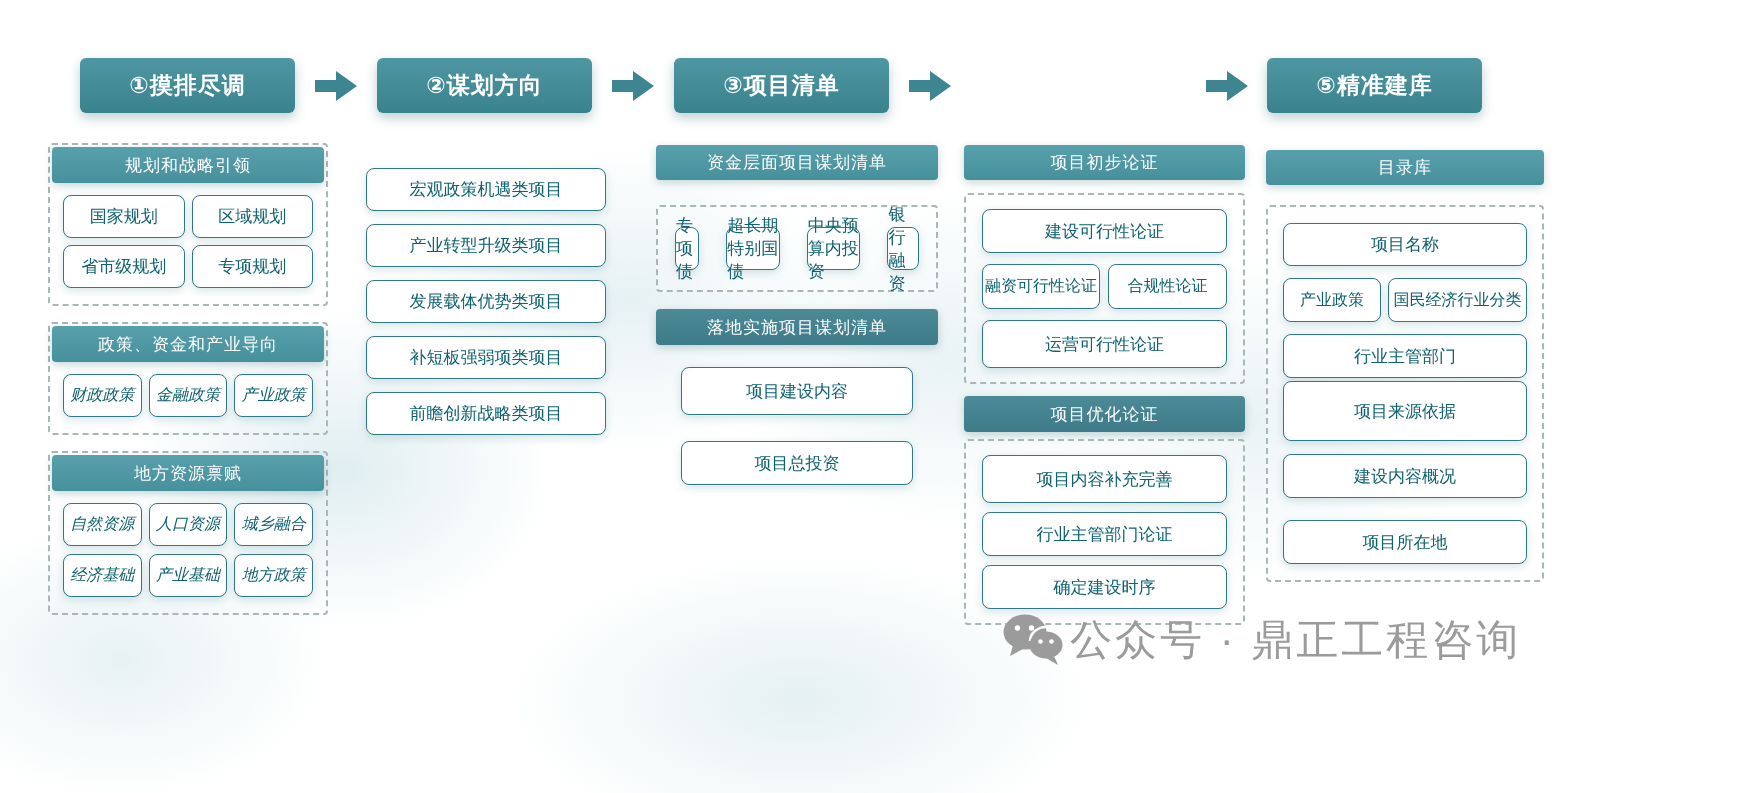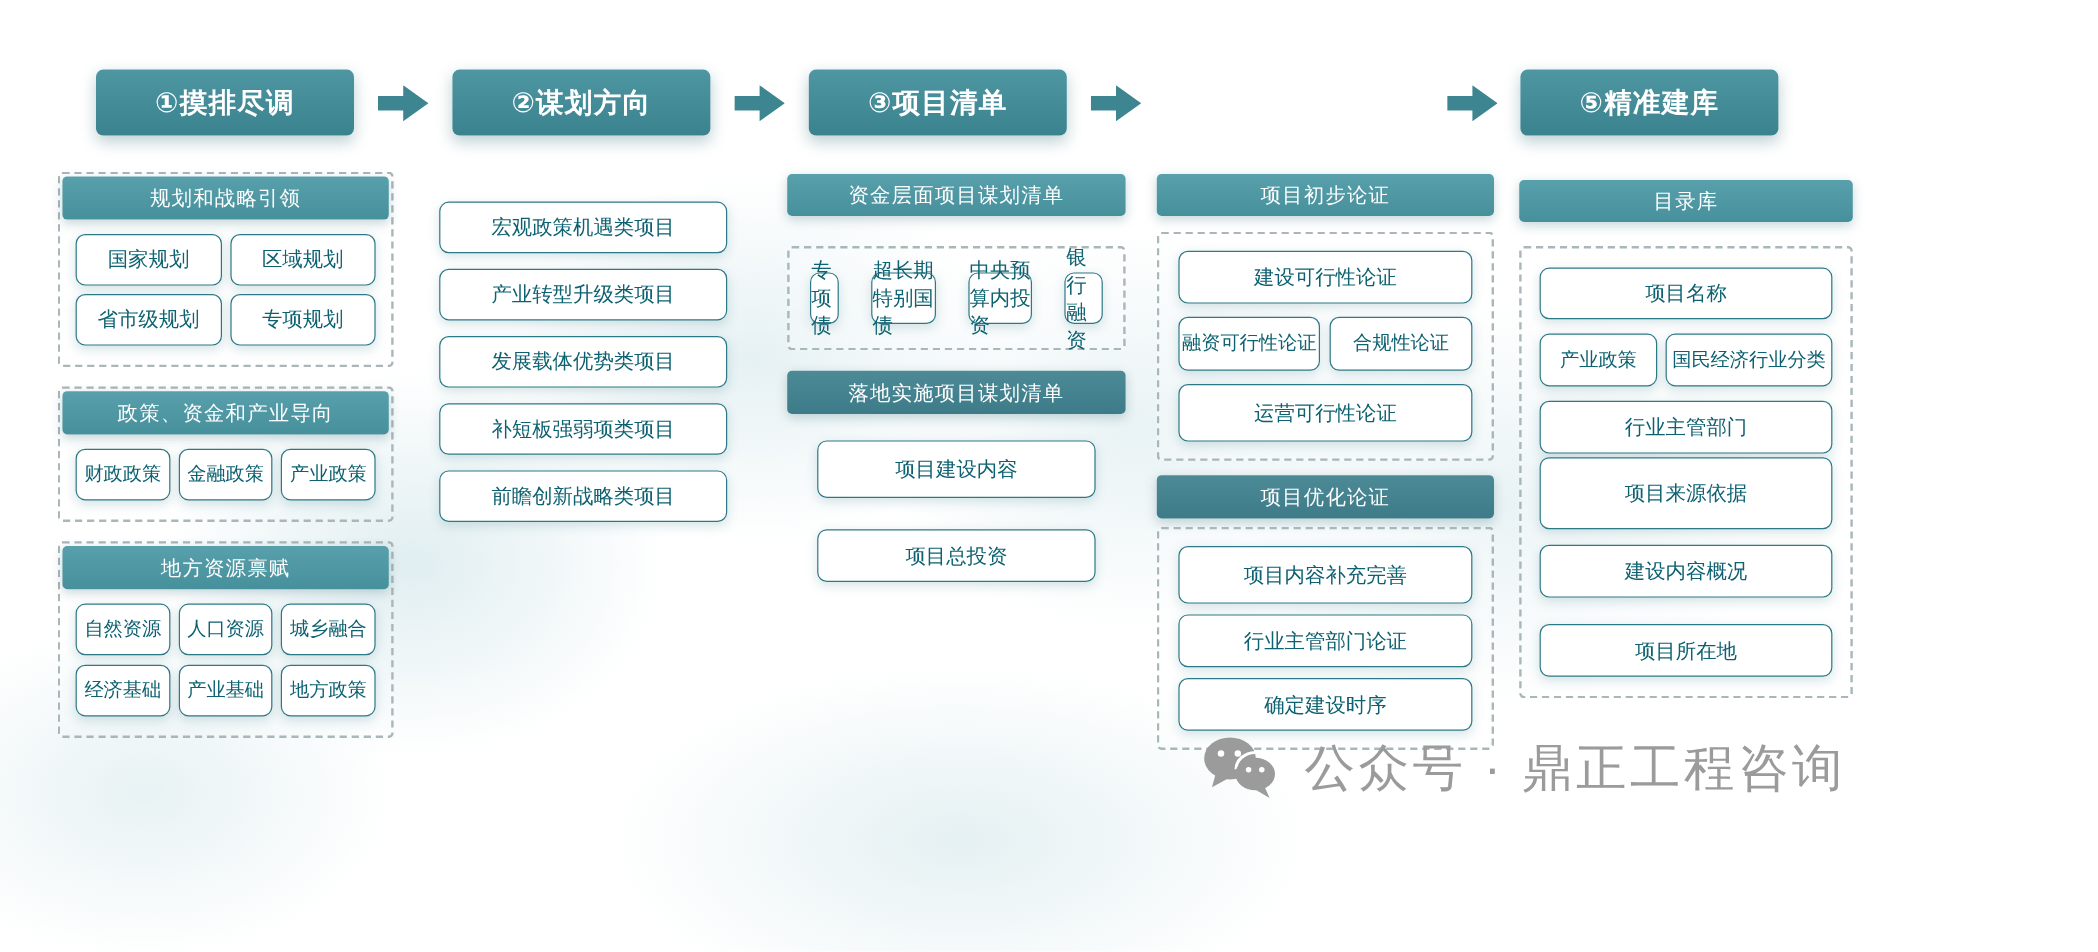--- a/index.html
+++ b/index.html
@@ -35,26 +35,26 @@
   .dashed { border:2px dashed #a9b7b9; border-radius:4px; background:rgba(255,255,255,.25); }
   .wbox {
     background:#fff; border:1.6px solid #2e7987; border-radius:8px;
     color:#0d6170; font-size:17px; height:43px;
     display:flex; align-items:center; justify-content:center;
     box-shadow:0 3px 9px rgba(23,100,115,.17);
   }
   .group { position:relative; border:2px dashed #a9b7b9; border-radius:4px; padding:50px 13px 16px; }
   .group .bar { position:absolute; top:2px; left:2px; right:2px; }
   .grid2 { display:grid; grid-template-columns:1fr 1fr; gap:7px; }
-  .grid3 { display:grid; grid-template-columns:1fr 1fr 1fr; gap:8px 7px; }
+  .grid3 { display:grid; grid-template-columns:1fr 1fr 1fr; gap:8px 7px;font-style:italic; }
   .grid3 .wbox, .sm { font-size:16px; }
   .rowflex { display:flex; gap:8px; }
   .watermark {
     position:absolute; left:1002px; top:612px;
-    display:flex; align-items:center; gap:23px;
+    display:flex; align-items:center; gap:6px;
     color:#9b9b9b; font-size:42px; letter-spacing:3px; white-space:nowrap;
   }
 </style>
 </head>
 <body>
 
 <div class="canvas">
 
   <div class="step-btn" style="left:80px">①摸排尽调</div>
   <div class="step-btn" style="left:377px">②谋划方向</div>

